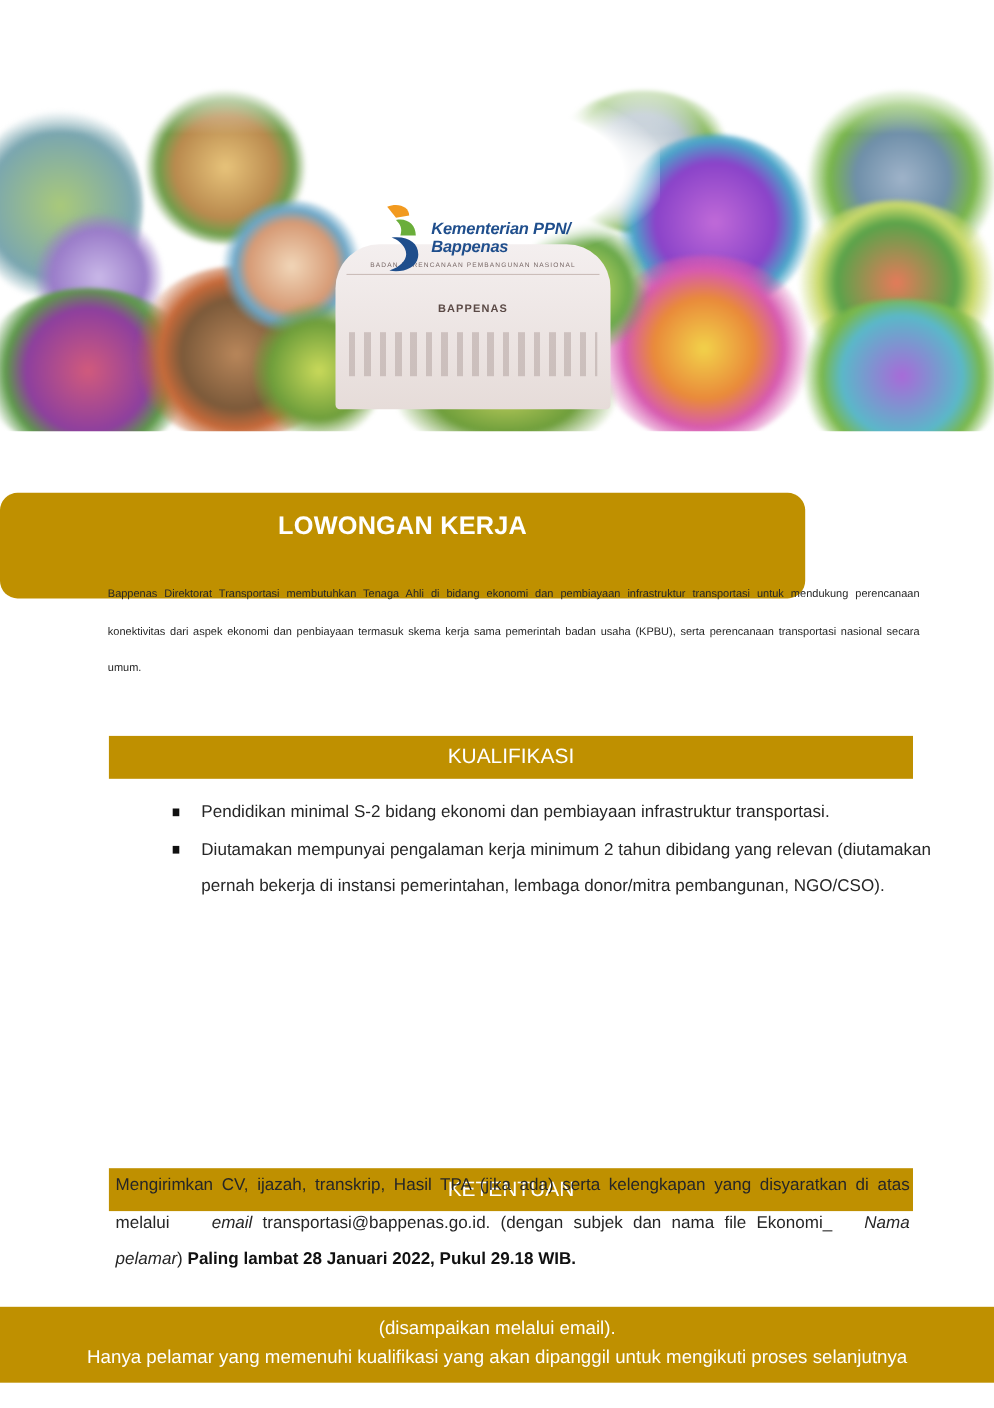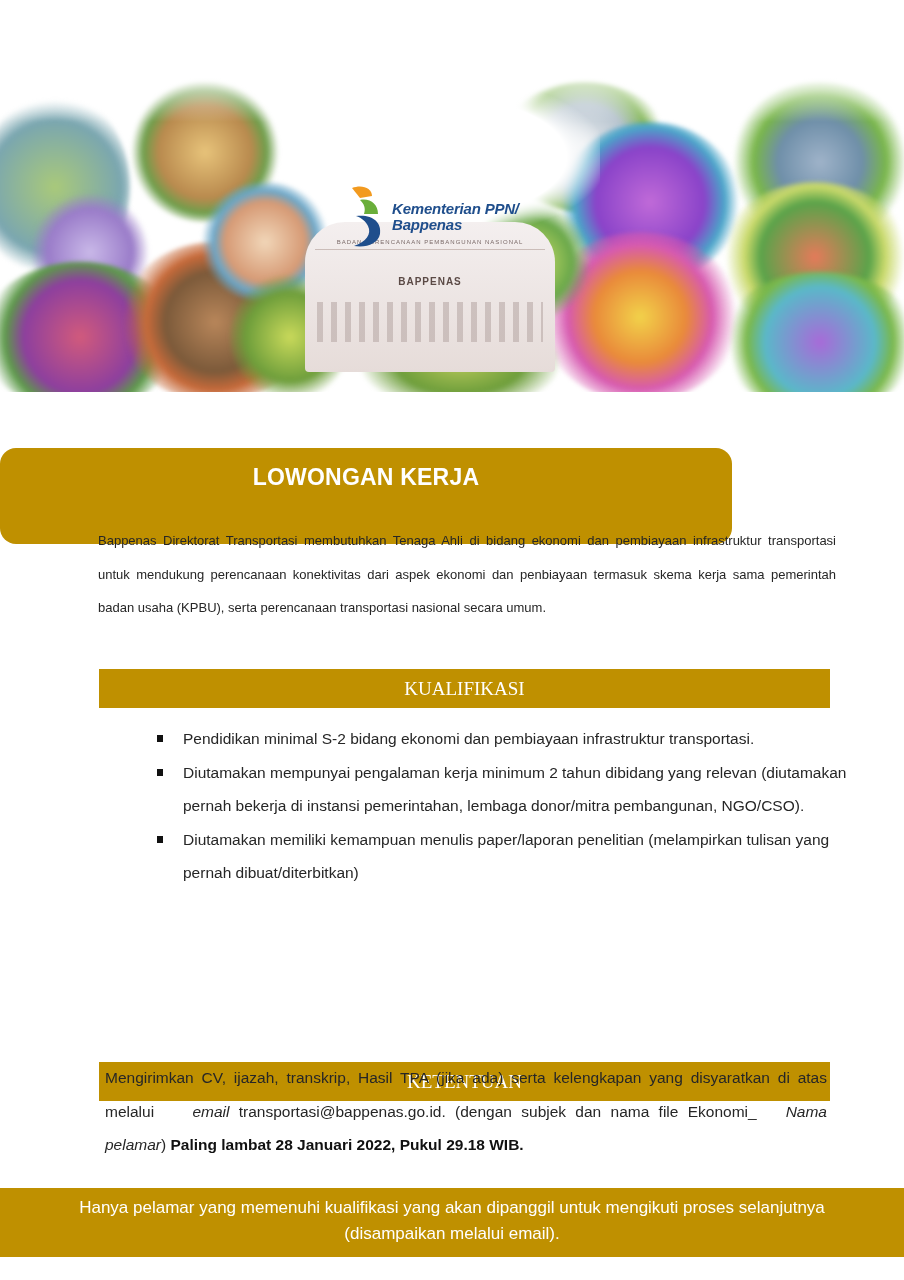--- a/index.html
+++ b/index.html
@@ -63,27 +63,27 @@
       font-size: 23px; font-weight: bold; letter-spacing: 0.2px;
     }
     .title-sub {
       position: absolute; left: 0; right: 0; top: 56px;
       font-size: 19px; font-weight: bold;
     }
 
     
     .intro {
       position: absolute; left: 98px; top: 524px; width: 738px;
-      font-size: 13px; line-height: 33.5px; text-align: justify;
+      font-size: 10px; line-height: 33.5px; text-align: justify;
       color: #262626;
     }
     .section-bar {
       position: absolute; left: 99px; width: 731px; height: 39px;
       background: #BF9000; color: #ffffff; text-align: center;
-      font-size: 19px; line-height: 39px; font-family: Liberation Serif, serif;
+      font-size: 19px; line-height: 39px;
     }
     .bar-kual { top: 669px; }
     .bar-ket { top: 1062px; }
 
     .qual-list {
       position: absolute; left: 144px; top: 722px; width: 690px;
       list-style: none;
       font-size: 15.5px; line-height: 33.5px; color: #262626; margin-left: 39px;
     }
     .qual-list li { position: relative; }
@@ -152,22 +152,21 @@
 <div class="title-banner">
   <div class="title-main">LOWONGAN KERJA</div>
 </div>
 
 <p class="intro">Bappenas Direktorat Transportasi membutuhkan Tenaga Ahli di bidang ekonomi dan pembiayaan infrastruktur transportasi untuk mendukung perencanaan konektivitas dari aspek ekonomi dan penbiayaan termasuk skema kerja sama pemerintah badan usaha (KPBU), serta perencanaan transportasi nasional secara umum.</p>
 
 <div class="section-bar bar-kual">KUALIFIKASI</div>
 <ul class="qual-list">
   <li><span class="bullet"></span><span>Pendidikan minimal S-2 bidang ekonomi dan pembiayaan infrastruktur transportasi.</span></li>
   <li><span class="bullet"></span><span>Diutamakan mempunyai pengalaman kerja minimum 2 tahun dibidang yang relevan (diutamakan pernah bekerja di instansi pemerintahan, lembaga donor/mitra pembangunan, NGO/CSO).</span></li>
-  <li><span class="bullet"></span><span>Diutamakan memiliki kemampuan menulis paper/laporan penelitian (melampirkan tulisan yang pernah dibuat/diterbitkan)</span></li>
 </ul>
 
 <div class="section-bar bar-ket">KETENTUAN</div>
 <p class="terms"><span>Mengirimkan CV, ijazah, transkrip, Hasil TPA (jika ada) serta kelengkapan yang disyaratkan di atas melalui </span><i>email</i><span> transportasi@bappenas.go.id. (dengan subjek dan nama file Ekonomi_</span><i>Nama pelamar</i><span>) </span><b>Paling lambat 28 Januari 2022, Pukul 29.18 WIB.</b></p>
 
 <div class="footer-bar">
+  <div>(disampaikan melalui email).</div>
   <div>Hanya pelamar yang memenuhi kualifikasi yang akan dipanggil untuk mengikuti proses selanjutnya</div>
-  <div>(disampaikan melalui email).</div>
 </div>
 
 </body></html>

